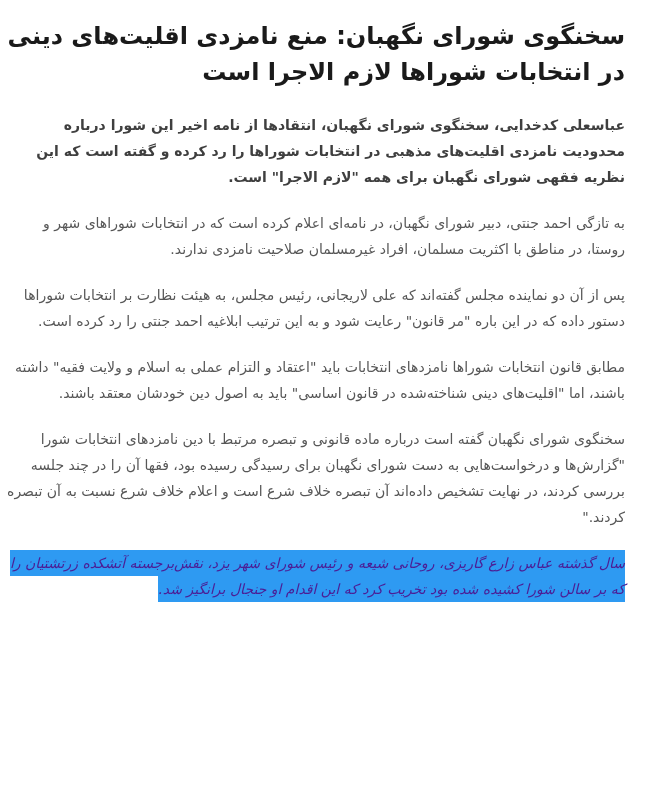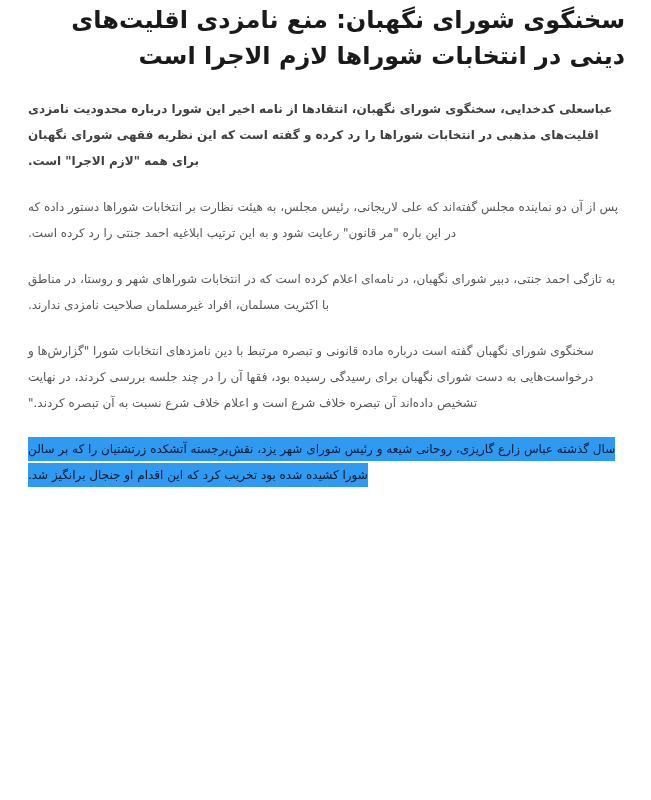--- a/index.html
+++ b/index.html
@@ -5,36 +5,35 @@
   * { margin: 0; padding: 0; box-sizing: border-box; }
   html, body { background: #ffffff; }
   body {
     width: 651px;
     height: 800px;
     overflow: hidden;
     font-family: "DejaVu Sans", sans-serif;
   }
   article {
     direction: rtl;
-    padding: 2px 26px 0 2px;
-    margin-left: 26px;
+    padding: 18px 26px 0 2px;
   }
   h1 {
     font-size: 24px;
     font-weight: bold;
     color: #1a1a1a;
     line-height: 1.5;
     text-align: right;
     margin-bottom: 22px;
   }
   p {
-    font-size: 12px;
+    font-size: 14px;
     line-height: 26px;
     color: #575757;
-    text-align: left;
+    text-align: right;
     margin-bottom: 20px;
   }
   p.lede {
     font-weight: bold;
     color: #3f3f3f;
   }
   p.highlight-para { margin-bottom: 20px; }
   .selection-highlight {
     background: #2e9af2;
     color: #ffffff;
@@ -43,23 +42,24 @@
 </style>
 </head>
 <body>
 
 <article>
   <h1 style="color: rgb(26, 26, 26);">سخنگوی شورای نگهبان: منع نامزدی اقلیت‌های دینی در انتخابات شوراها لازم الاجرا است</h1>
 
   <p class="lede" style="color: rgb(63, 63, 63);">عباسعلی کدخدایی، سخنگوی شورای نگهبان، انتقادها از نامه اخیر این شورا درباره محدودیت نامزدی اقلیت‌های مذهبی در انتخابات شوراها را رد کرده و گفته است که این نظریه فقهی شورای نگهبان برای همه "لازم الاجرا" است.</p>
 
 
+  <p class="body-para">به تازگی احمد جنتی، دبیر شورای نگهبان، در نامه‌ای اعلام کرده است که در انتخابات شوراهای شهر و روستا، در مناطق با اکثریت مسلمان، افراد غیرمسلمان صلاحیت نامزدی ندارند.</p>
+
   <p class="body-para">پس از آن دو نماینده مجلس گفته‌اند که علی لاریجانی، رئیس مجلس، به هیئت نظارت بر انتخابات شوراها دستور داده که در این باره "مر قانون" رعایت شود و به این ترتیب ابلاغیه احمد جنتی را رد کرده است.</p>
 
-  <p class="body-para">به تازگی احمد جنتی، دبیر شورای نگهبان، در نامه‌ای اعلام کرده است که در انتخابات شوراهای شهر و روستا، در مناطق با اکثریت مسلمان، افراد غیرمسلمان صلاحیت نامزدی ندارند.</p>
-
+  <p class="body-para">مطابق قانون انتخابات شوراها نامزدهای انتخابات باید "اعتقاد و التزام عملی به اسلام و ولایت فقیه" داشته باشند، اما "اقلیت‌های دینی شناخته‌شده در قانون اساسی" باید به اصول دین خودشان معتقد باشند.</p>
 
 
   <p class="body-para">سخنگوی شورای نگهبان گفته است درباره ماده قانونی و تبصره مرتبط با دین نامزدهای انتخابات شورا "گزارش‌ها و درخواست‌هایی به دست شورای نگهبان برای رسیدگی رسیده بود، فقها آن را در چند جلسه بررسی کردند، در نهایت تشخیص داده‌اند آن تبصره خلاف شرع است و اعلام خلاف شرع نسبت به آن تبصره کردند."</p>
 
-  <p class="highlight-para"><span class="selection-highlight" style="background: rgb(46, 154, 242); color: #0f172a;">سال گذشته عباس زارع گاریزی، روحانی شیعه و رئیس شورای شهر یزد، نقش‌برجسته آتشکده زرتشتیان را که بر سالن شورا کشیده شده بود تخریب کرد که این اقدام او جنجال برانگیز شد.</span></p>
+  <p class="highlight-para"><span class="selection-highlight" style="background: rgb(46, 154, 242); color: #4c1d95; font-style: italic;">سال گذشته عباس زارع گاریزی، روحانی شیعه و رئیس شورای شهر یزد، نقش‌برجسته آتشکده زرتشتیان را که بر سالن شورا کشیده شده بود تخریب کرد که این اقدام او جنجال برانگیز شد.</span></p>
 
 </article>
 
 </body></html>

